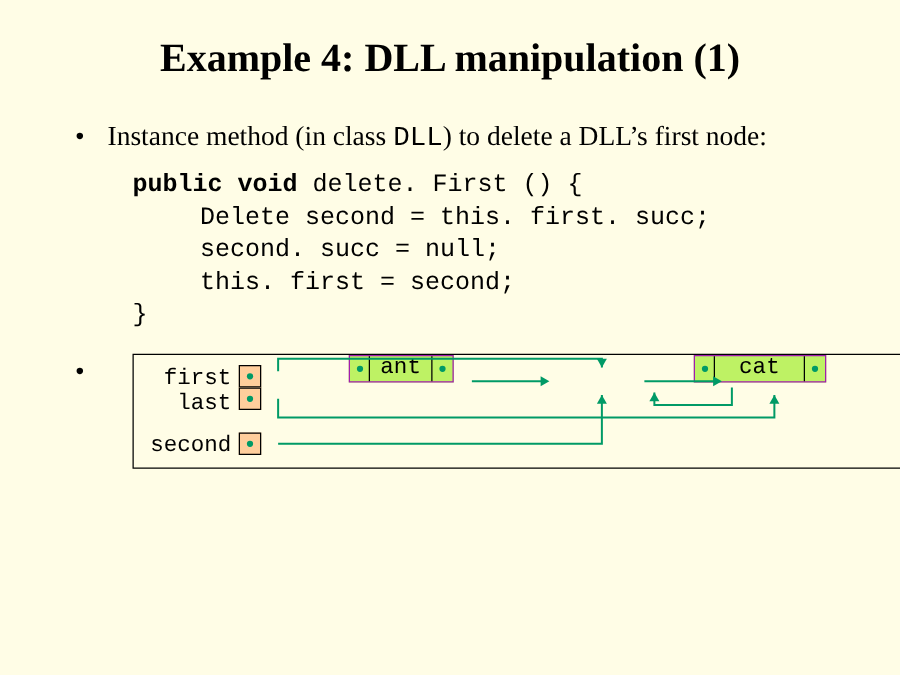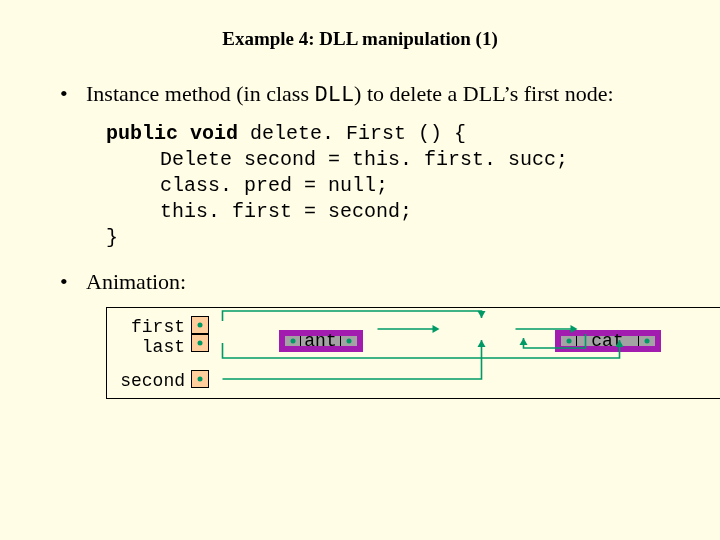--- a/index.html
+++ b/index.html
@@ -8,21 +8,21 @@
     background:#fffde6;
     font-family:"Times New Roman",Times,serif;
     color:#000;
     box-sizing:border-box;
   }
   .slide{
     padding:28px 46px 20px 46px;
   }
   h1{
     margin:0 0 30px 0;
-    font-size:19px;
+    font-size:32px;
     font-weight:bold;
     text-align:center;
     color:#000;
   }
   ul.top{
     margin:0 0 0 14px;
     padding:0;
     list-style:none;
   }
   ul.top>li{
@@ -76,22 +76,22 @@
   .headcell .dot{
     position:absolute;left:50%;top:50%;
     width:5px;height:5px;background:#009a66;border-radius:50%;
     transform:translate(-50%,-50%);
   }
   .hc-first{left:84px;top:8px;height:18px}
   .hc-last{left:84px;top:26px;height:18px}
   .hc-second{left:84px;top:62px;height:18px}
 
   .node{
-    position:absolute;top:22px;height:22px;
-    border:6px solid #a21caf;background:#a3a3a3;
+    position:absolute;top:0;height:22px;
+    border:1px solid #a21caf;background:#bef264;
     box-sizing:border-box;
   }
   .node .seg{position:absolute;top:0;bottom:0;border-right:1px solid #000;box-sizing:border-box}
   .node .seg:last-child{border-right:none}
   .node .txt{position:absolute;top:0;bottom:0;display:flex;align-items:center;justify-content:center}
   .node .dot{position:absolute;width:5px;height:5px;background:#009a66;border-radius:50%;top:50%;transform:translate(-50%,-50%)}
   .node .seg.pred{left:0;width:16px}
   .node .seg.mid{left:16px;right:16px;border-right:1px solid #000}
   .node .seg.succ{right:0;width:16px;border-right:none}
 
@@ -109,28 +109,27 @@
 <div class="slide">
   <h1>Example 4: DLL manipulation (1)</h1>
 
   <ul class="top">
     <li>
       <span>Instance method (in class </span><span class="mono">DLL</span><span>) to delete a DLL’s first node:</span>
 
       <div class="codeblock">
         <div class="line"><span class="mono kw">public void</span><span class="mono"> delete. First () {</span></div>
         <div class="line"><span class="ind1 mono">Delete second = this. first. succ;</span></div>
-        <div class="line"><span class="ind1 mono">class. pred = null;</span></div>
+        <div class="line"><span class="ind1 mono">second. succ = null;</span></div>
         <div class="line"><span class="ind1 mono">this. first = second;</span></div>
         <div class="line"><span class="mono">}</span></div>
       </div>
     </li>
 
     <li>
-      <span>Animation:</span>
 
       <div class="diagram">
         <div class="lbl first">first</div>
         <div class="lbl second">second</div>
         <div class="lbl last">last</div>
 
         <div class="headcell hc-first">
             <span class="dot"></span>
           </div>
         <div class="headcell hc-last">

